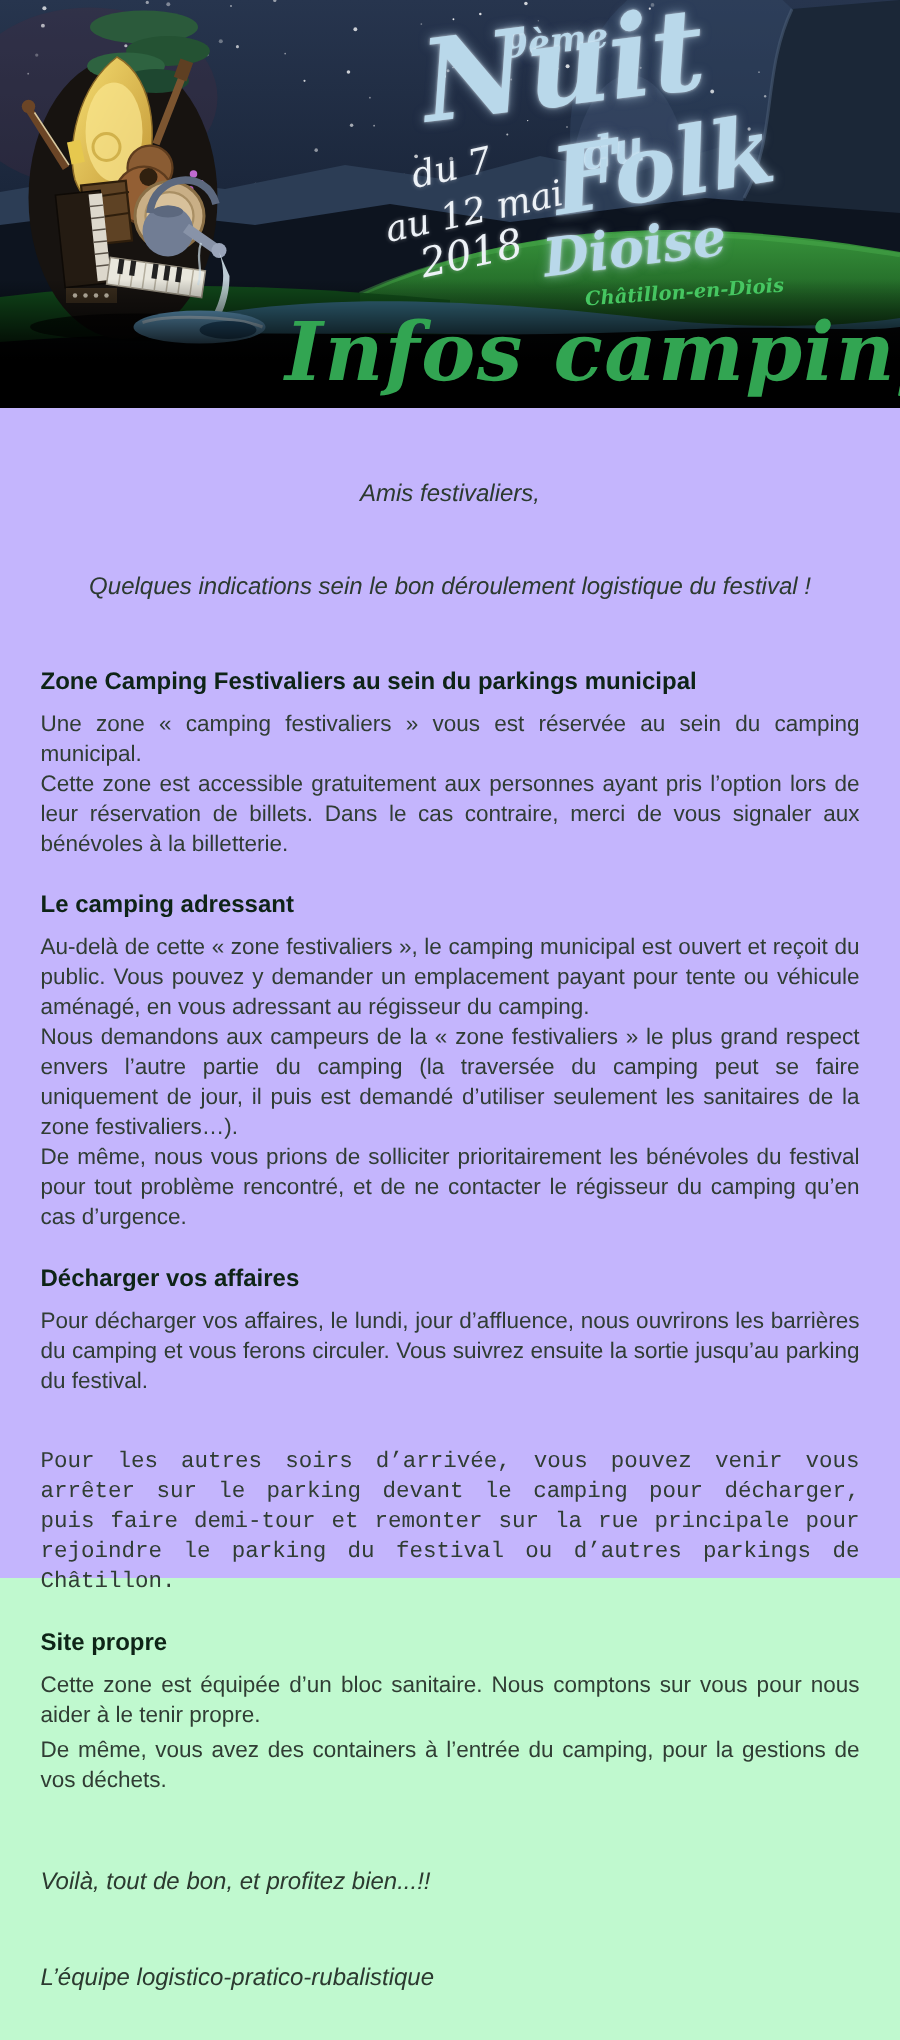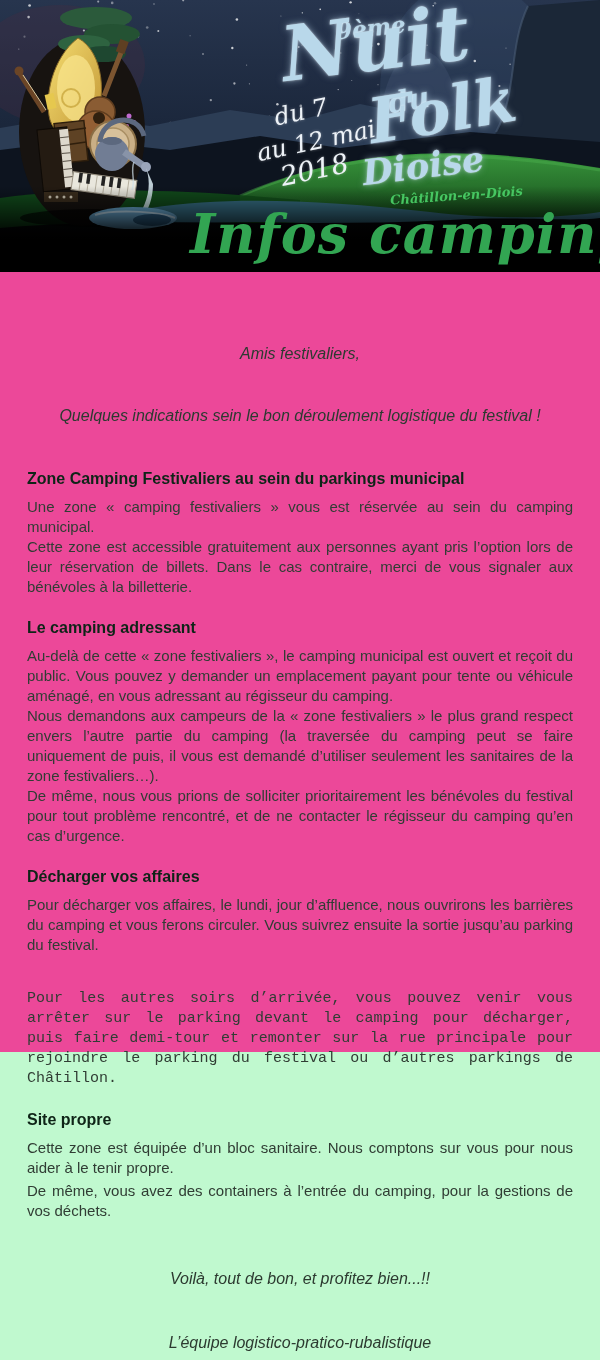--- a/index.html
+++ b/index.html
@@ -18,33 +18,33 @@
   .w-folk{left:368px;top:80px;font-size:62px;transform:rotate(-9deg);}
   .w-dioise{left:362px;top:148px;font-size:35px;transform:rotate(-7deg);}
   .w-location{left:390px;top:189px;font-size:13px;color:#46c661;transform:rotate(-4deg);font-weight:bold;}
   .w-date1{left:274px;top:100px;font-size:24px;transform:rotate(-12deg);}
   .w-date2{left:256px;top:129px;font-size:24px;transform:rotate(-12deg);}
   .w-date3{left:280px;top:156px;font-size:27px;transform:rotate(-12deg);}
   .infos-title{position:absolute;left:190px;top:207px;font-size:54px;font-weight:bold;
     color:#32a552;z-index:5;line-height:1;white-space:nowrap;letter-spacing:1px;}
 
   
-  .content{width:600px;height:780px;background:#ec4899;box-sizing:border-box;
-    padding:72px 27px 0 27px;font-family:"Liberation Sans","DejaVu Sans",sans-serif;
+  .content{width:600px;height:780px;background:#c4b5fd;box-sizing:border-box;
+    padding:48px 27px 0 27px;font-family:"Liberation Sans","DejaVu Sans",sans-serif;
     font-size:15px;color:#303d34;position:relative;z-index:1;}
   .intro-line{margin:0;text-align:center;font-style:italic;font-size:16px;color:#2c3a30;line-height:20px;}
   .intro-line + .intro-line{margin-top:42px;}
   .section h2{font-family:"Liberation Sans","DejaVu Sans",sans-serif;font-size:16px;line-height:18px;
     color:#0e2417;margin:22px 0 9px 0;font-weight:bold;}
   .section:first-of-type h2{margin-top:44px;}
   .body-text{margin:0;text-align:justify;line-height:20px;color:#303d34;
     -moz-text-align-last:left;text-align-last:left;}
   .gap{margin-top:34px;font-family:Liberation Mono, monospace;}
   .gap-sm{margin-top:3px;}
-  .footer-line{margin:0;text-align:center;font-style:italic;font-size:16px;color:#2c3a30;line-height:20px;}
+  .footer-line{margin:0;text-align:left;font-style:italic;font-size:16px;color:#2c3a30;line-height:20px;}
   .footer-line.first{margin-top:48px;}
   .footer-line.second{margin-top:44px;}
 </style>
 </head>
 <body>
 
 <div class="page">
 
   <div class="banner">
 
@@ -271,21 +271,21 @@
 
     <div class="section">
       <h2>Zone Camping Festivaliers au sein du parkings municipal</h2>
       <p class="body-text">Une zone « camping festivaliers » vous est réservée au sein du camping municipal.</p>
       <p class="body-text">Cette zone est accessible gratuitement aux personnes ayant pris l’option lors de leur réservation de billets. Dans le cas contraire, merci de vous signaler aux bénévoles à la billetterie.</p>
     </div>
 
     <div class="section">
       <h2>Le camping adressant</h2>
       <p class="body-text">Au-delà de cette « zone festivaliers », le camping municipal est ouvert et reçoit du public. Vous pouvez y demander un emplacement payant pour tente ou véhicule aménagé, en vous adressant au régisseur du camping.</p>
-      <p class="body-text">Nous demandons aux campeurs de la « zone festivaliers » le plus grand respect envers l’autre partie du camping (la traversée du camping peut se faire uniquement de puis, il vous est demandé d’utiliser seulement les sanitaires de la zone festivaliers…).</p>
+      <p class="body-text">Nous demandons aux campeurs de la « zone festivaliers » le plus grand respect envers l’autre partie du camping (la traversée du camping peut se faire uniquement de jour, il puis est demandé d’utiliser seulement les sanitaires de la zone festivaliers…).</p>
       <p class="body-text">De même, nous vous prions de solliciter prioritairement les bénévoles du festival pour tout problème rencontré, et de ne contacter le régisseur du camping qu’en cas d’urgence.</p>
     </div>
 
     <div class="section">
       <h2>Décharger vos affaires</h2>
       <p class="body-text">Pour décharger vos affaires, le lundi, jour d’affluence, nous ouvrirons les barrières du camping et vous ferons circuler. Vous suivrez ensuite la sortie jusqu’au parking du festival.</p>
       <p class="body-text gap">Pour les autres soirs d’arrivée, vous pouvez venir vous arrêter sur le parking devant le camping pour décharger, puis faire demi-tour et remonter sur la rue principale pour rejoindre le parking du festival ou d’autres parkings de Châtillon.</p>
     </div>
 
     <div class="section">

